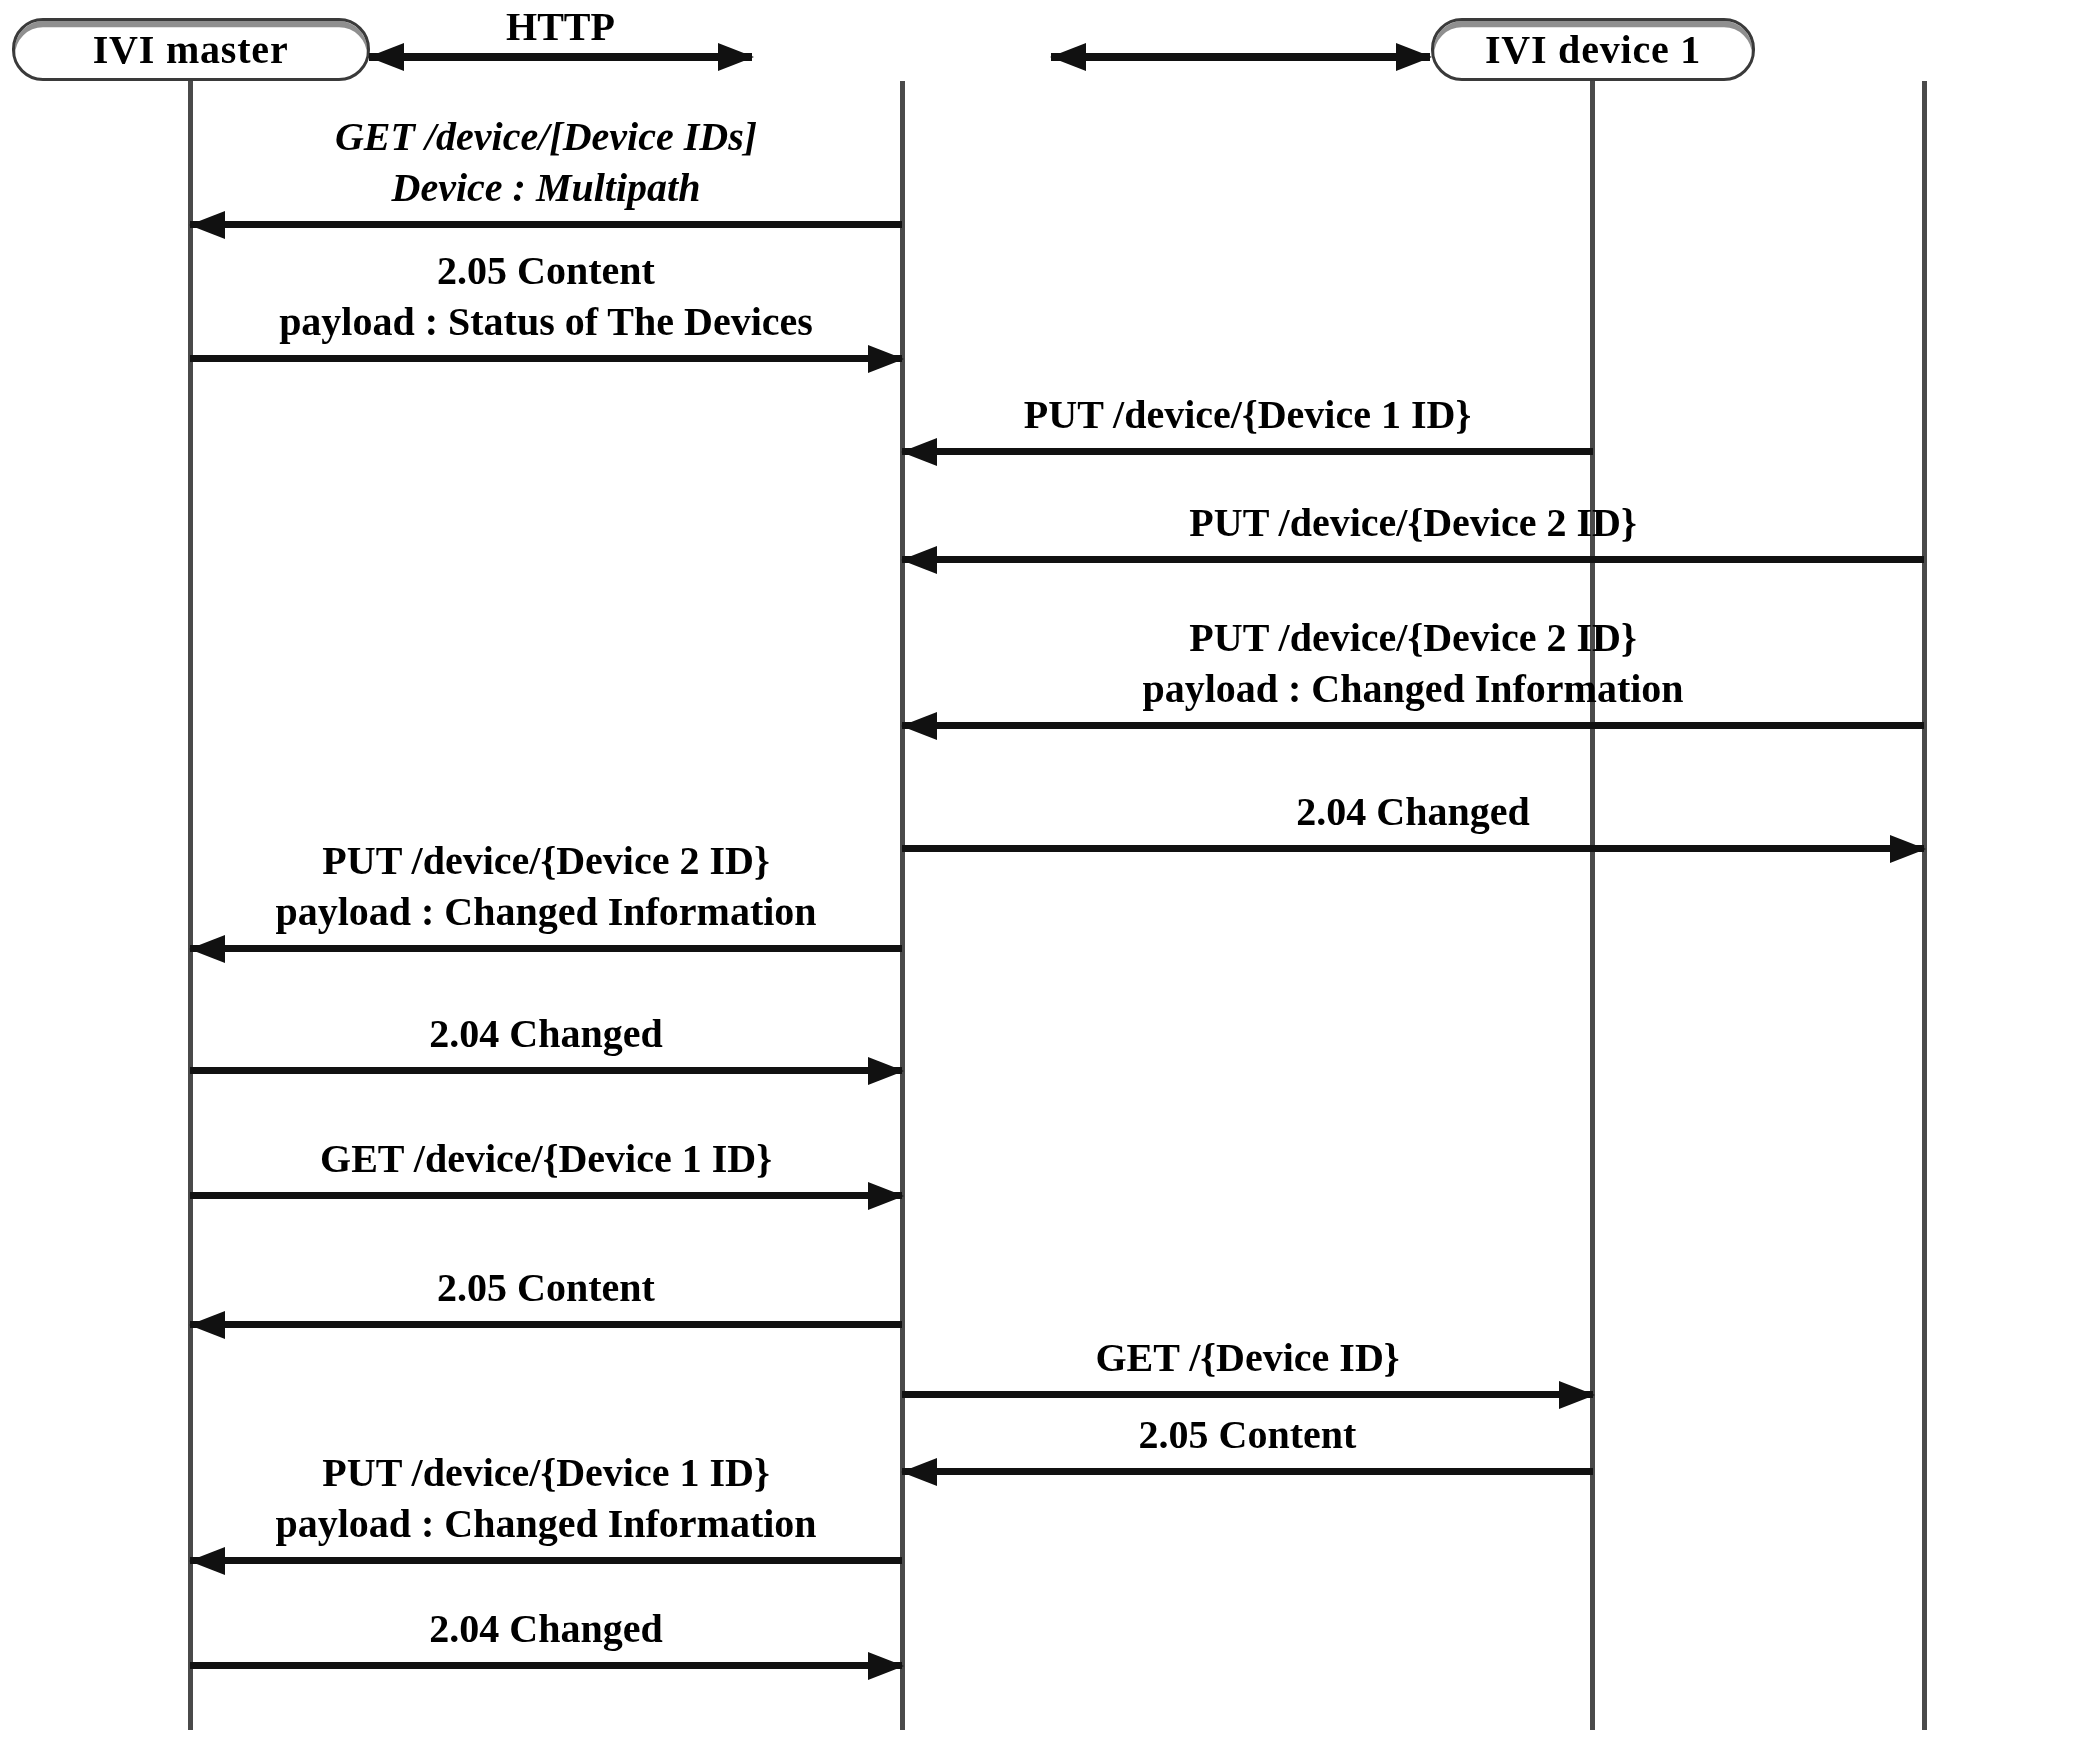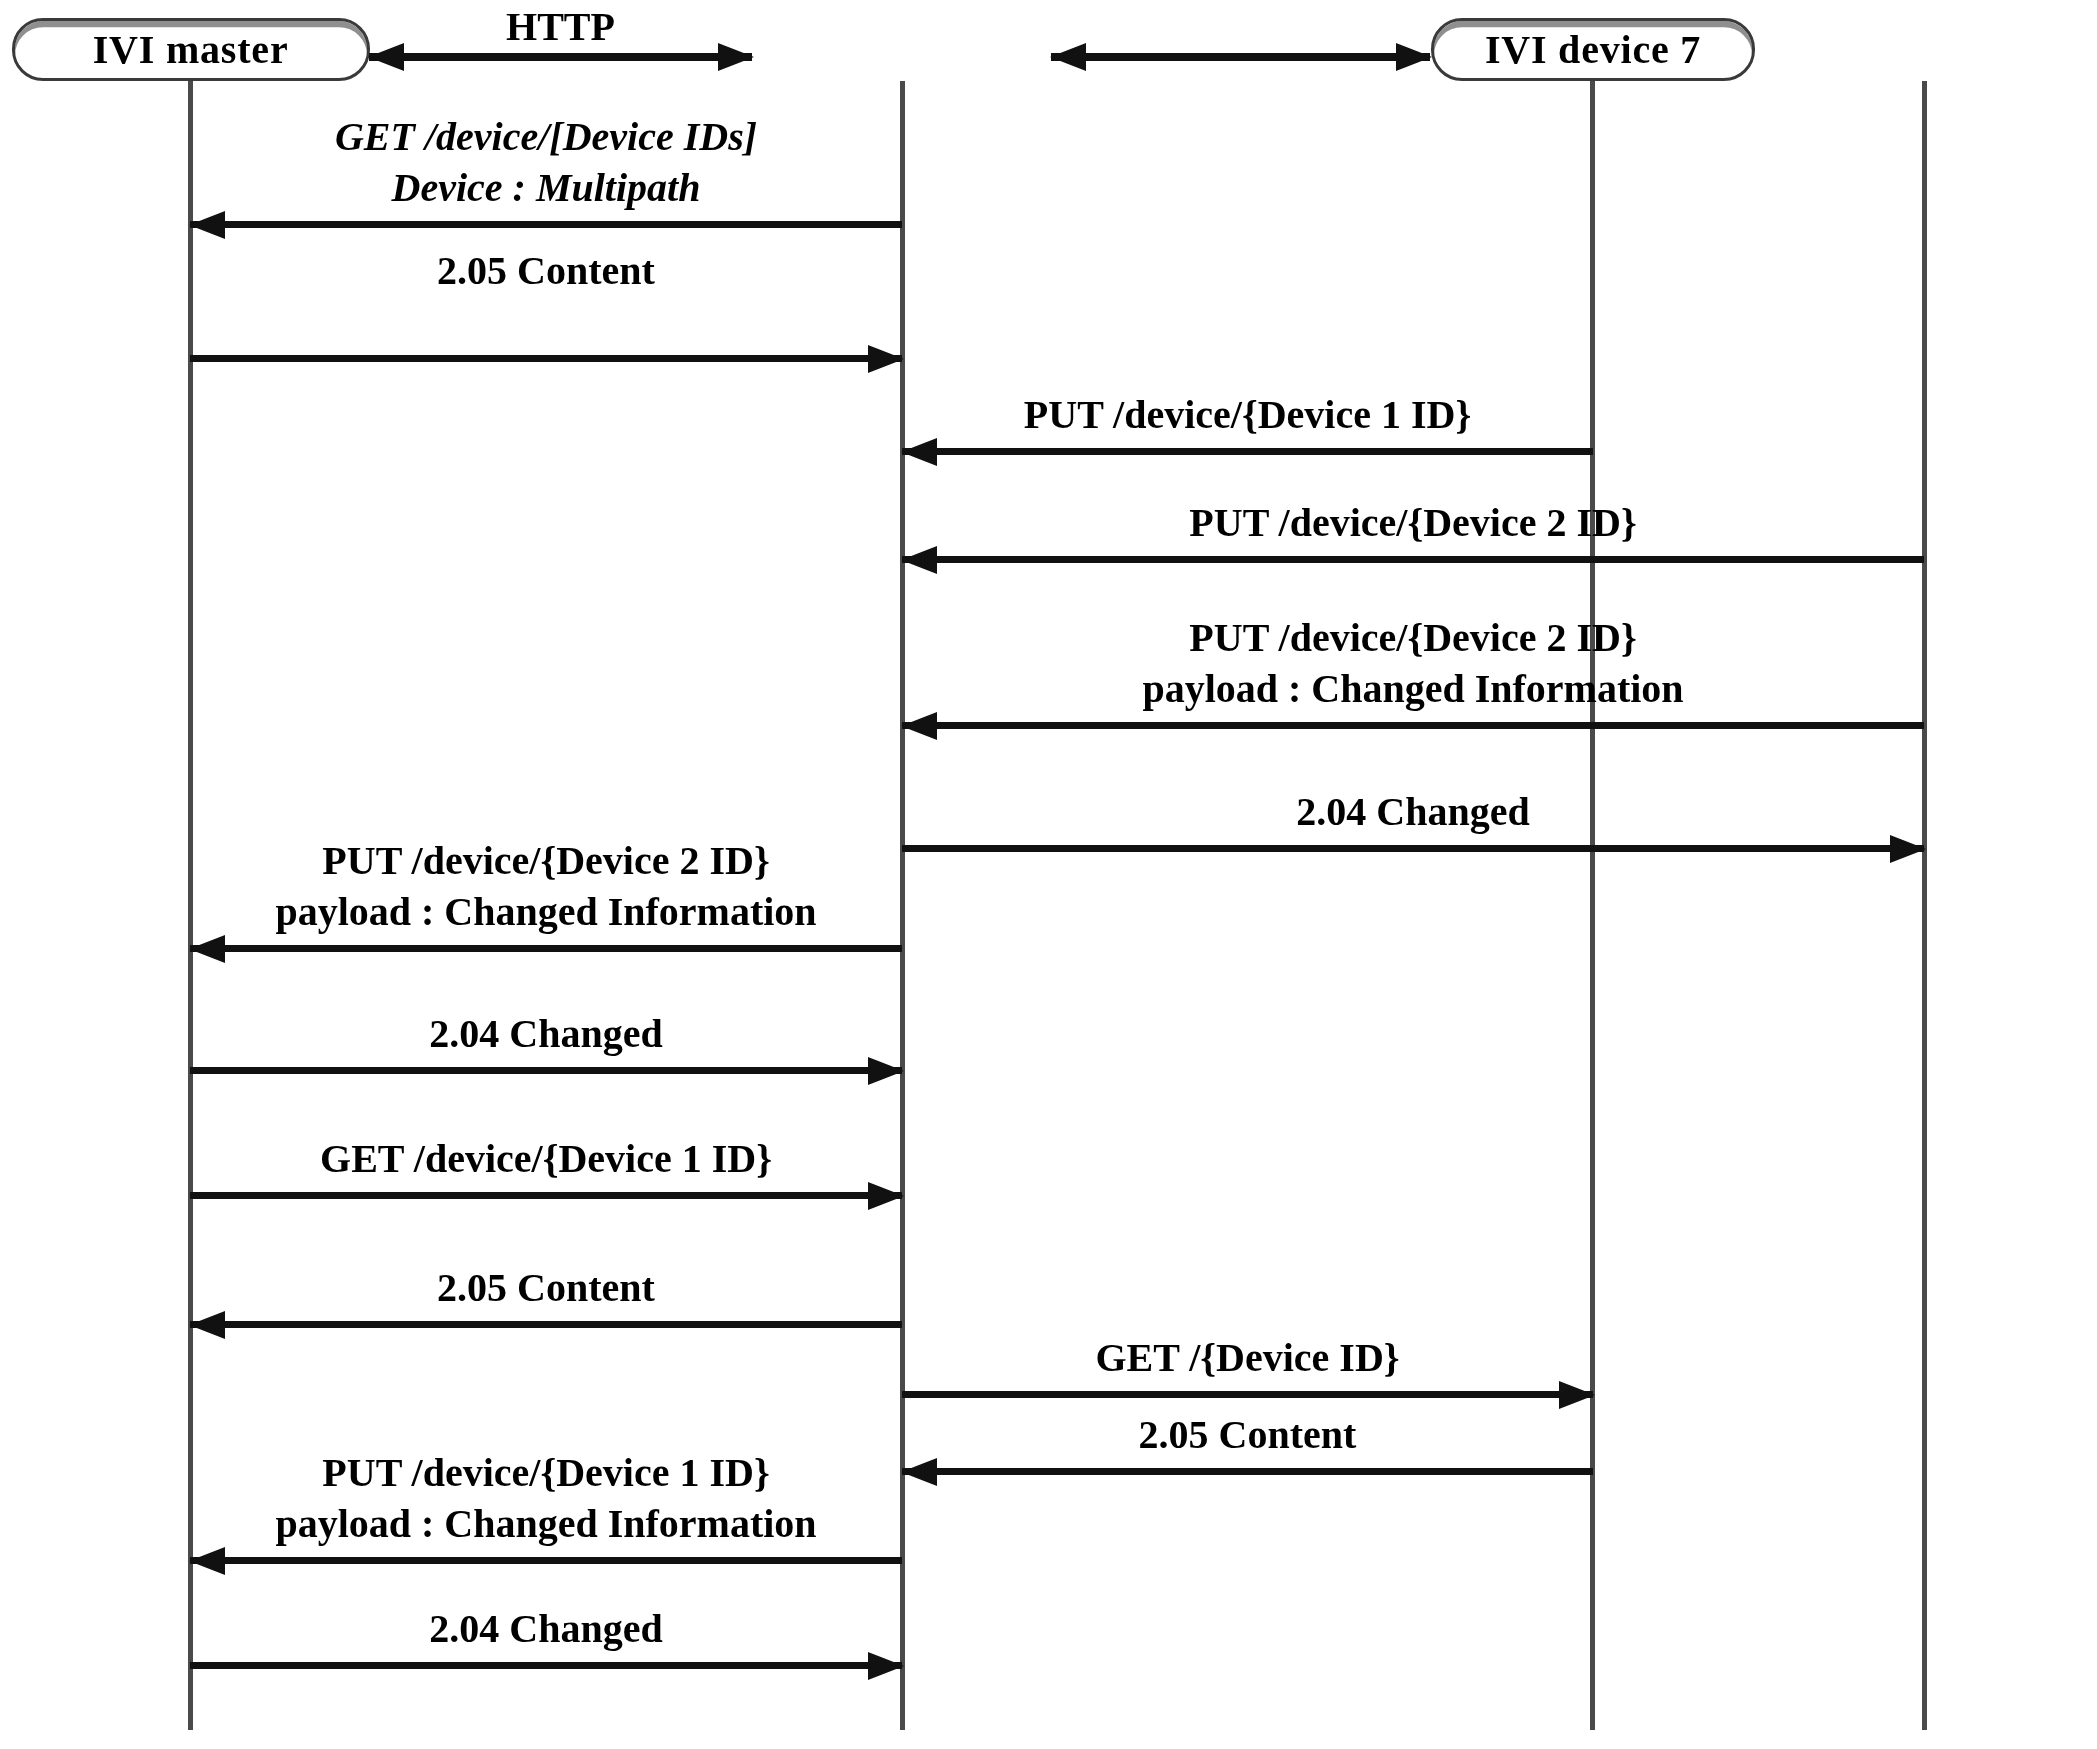--- a/index.html
+++ b/index.html
@@ -79,21 +79,21 @@
 </style>
 </head>
 <body>
 
 <div id="stage">
 
   <div class="actor" style="left:11.6px; width:358px;">
     <span>IVI master</span>
   </div>
   <div class="actor" style="left:1431px; width:324px;">
-    <span>IVI device 7</span>
+    <span>IVI device 1</span>
   </div>
 
   <div class="proto-label" style="left:369px; width:383px;">HTTP</div>
   <div class="proto-arrow" style="left:369px; width:383px;">
     <i class="ah ah-l"></i>
     <i class="ah ah-r"></i>
   </div>
   <div class="proto-arrow" style="left:1051px; width:379px;">
     <i class="ah ah-l"></i>
     <i class="ah ah-r"></i>
@@ -107,20 +107,21 @@
   <div class="msg-label" style="left:190px; top:111px; width:712px;font-style:italic;">
     <div>GET /device/[Device IDs]</div>
     <div>Device : Multipath</div>
   </div>
   <div class="msg-arrow" style="left:190px; top:221px; width:712px;">
     <i class="ah ah-l"></i>
   </div>
 
   <div class="msg-label" style="left:190px; top:245px; width:712px;">
     <div>2.05 Content</div>
+    <div>payload : Status of The Devices</div>
   </div>
   <div class="msg-arrow" style="left:190px; top:355px; width:712px;">
     <i class="ah ah-r"></i>
   </div>
 
   <div class="msg-label" style="left:902px; top:389px; width:691px;">
     <div>PUT /device/{Device 1 ID}</div>
   </div>
   <div class="msg-arrow" style="left:902px; top:448px; width:691px;">
     <i class="ah ah-l"></i>

